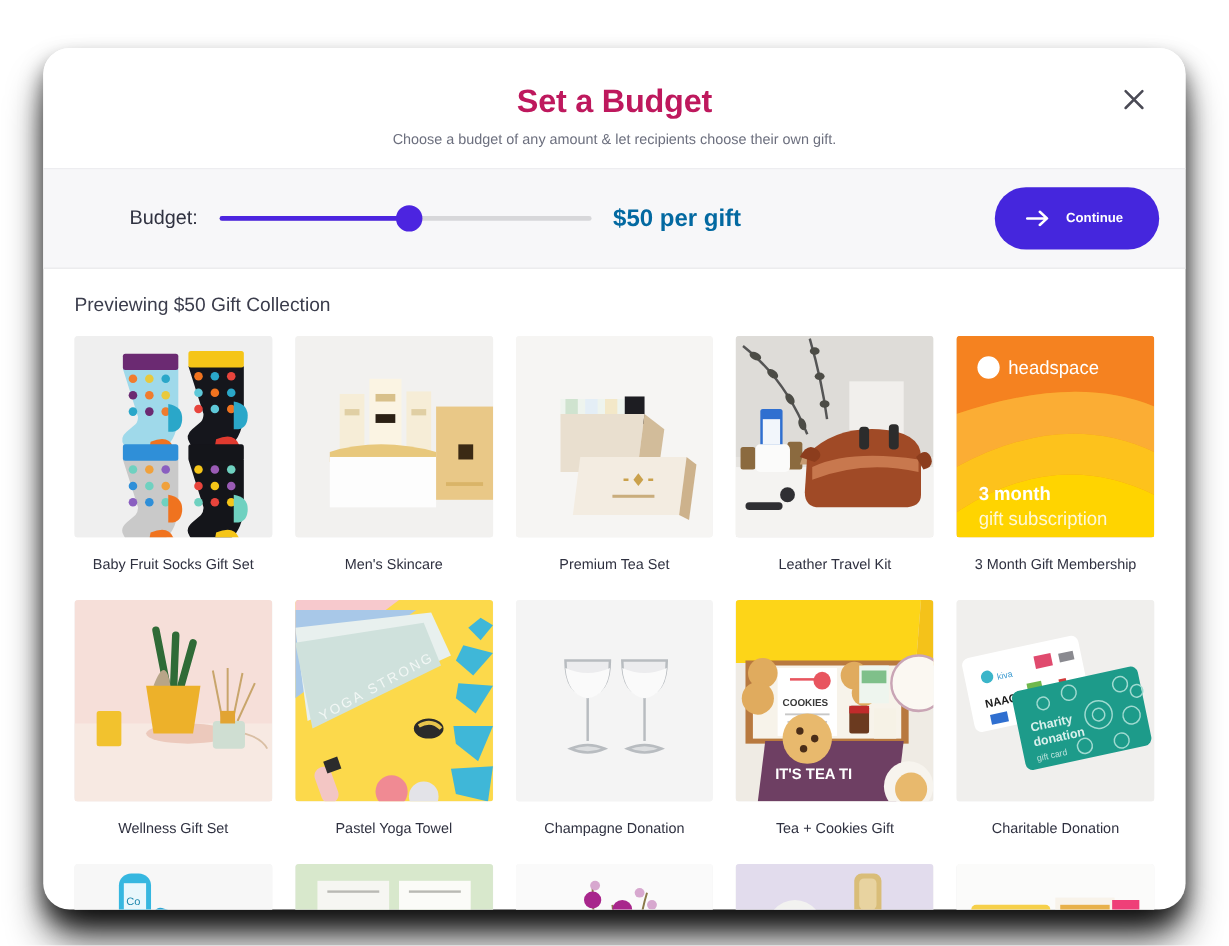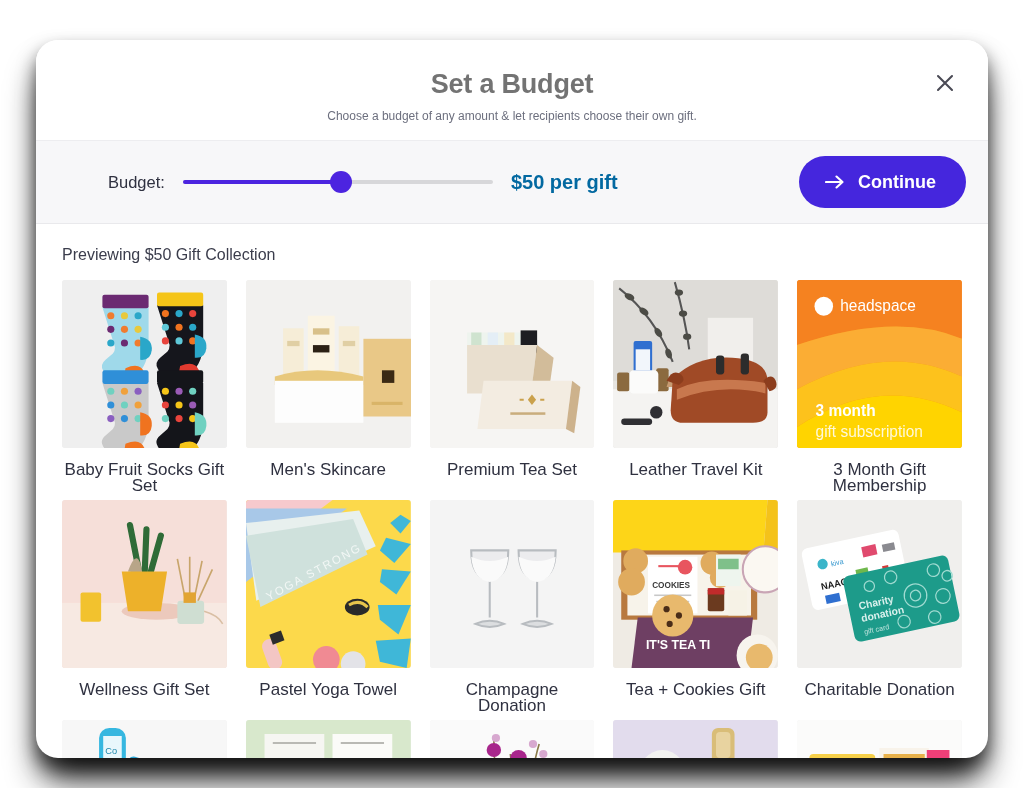--- a/index.html
+++ b/index.html
@@ -26,21 +26,21 @@
   .hdr {
     position: relative;
     height: 100px;
     background: #fff;
     padding-top: 28px;
     text-align: center;
   }
   .hdr-title {
     font-size: 27px;
     font-weight: bold;
-    color: #737373;
+    color: #be185d;
     letter-spacing: -0.2px;
     line-height: 32px;
   }
   .hdr-sub {
     margin-top: 6px;
     font-size: 12px;
     color: #6c6f7e;
     line-height: 20px;
   }
   .close-btn {
@@ -114,21 +114,21 @@
     margin-left: auto;
     display: flex;
     align-items: center;
     gap: 13px;
     background: #4526dd;
     color: #fff;
     border: none;
     border-radius: 30px;
     height: 52px;
     padding: 0 30px 0 26px;
-    font-size: 18px;
+    font-size: 11px;
     font-weight: bold;
     font-family: "Liberation Sans", sans-serif;
     cursor: pointer;
     justify-content: center;
   }
   .continue-btn .arrow { display: flex; }
 
   
   .preview-wrap { padding: 22px 26px 0 26px; }
   .preview-title {
@@ -148,23 +148,23 @@
     height: 168px;
     border-radius: 3px;
     overflow: hidden;
     position: relative;
     background: #f3f3f3;
     cursor: pointer;
   }
   .tile svg { display: block; width: 100%; height: 100%; }
   .cap {
     text-align: center;
-    font-size: 17px;
+    font-size: 12px;
     color: #2f3140;
-    padding: 14px 2px 6px 2px;
+    padding: 14px 2px 22px 2px;
     line-height: 16px;
   }
 </style>
 </head>
 <body>
 
 <div id="stage">
   <div class="modal">
 
     <div class="hdr">

